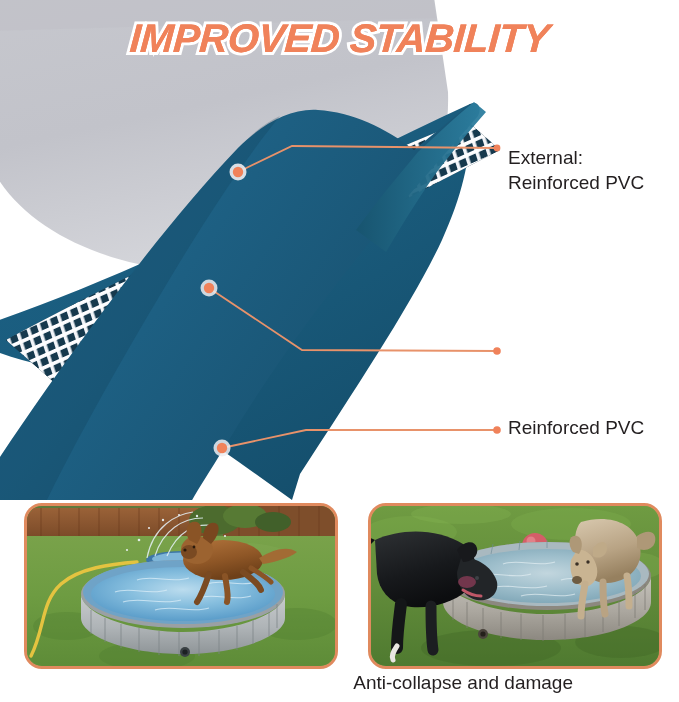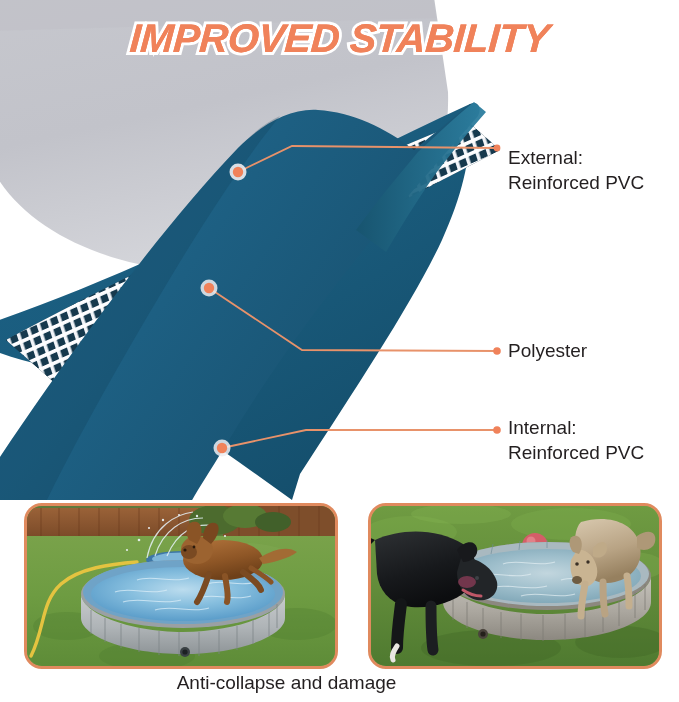--- a/index.html
+++ b/index.html
@@ -68,21 +68,21 @@
     z-index:5;
     background:#6FA84A;
   }
   #photo-left{left:24px;top:503px;width:308px;height:160px;}
   #photo-right{left:368px;top:503px;width:288px;height:160px;}
   .photo-canvas{position:absolute;left:0;top:0;width:100%;height:100%;}
 
   .caption{
     position:absolute;
     left:0;top:672px;width:573px;
-    text-align:center;
+    text-align:right;
     font-size:19px;
     color:#231F20;
     z-index:6;
   }
 </style>
 </head>
 <body>
 
 <div class="stage">
 
@@ -206,24 +206,22 @@
   </svg>
 
   <div class="title">IMPROVED STABILITY</div>
   <div class="title-fill">IMPROVED STABILITY</div>
 
   <div class="callout" id="callout-external">
     <div>External:</div>
     <div>Reinforced PVC</div>
   </div>
   <div class="callout" id="callout-polyester">
-    <div>Polyester</div>
   </div>
   <div class="callout" id="callout-internal">
-    <div>Internal:</div>
     <div>Reinforced PVC</div>
   </div>
 
   <div class="photo" id="photo-left">
     <svg class="photo-canvas" viewBox="0 0 308 160" preserveAspectRatio="none">
       <defs>
         <linearGradient id="fenceL" x1="0" y1="0" x2="0" y2="1">
           <stop offset="0%" stop-color="#9A6238"></stop>
           <stop offset="100%" stop-color="#7A4A28"></stop>
         </linearGradient>

